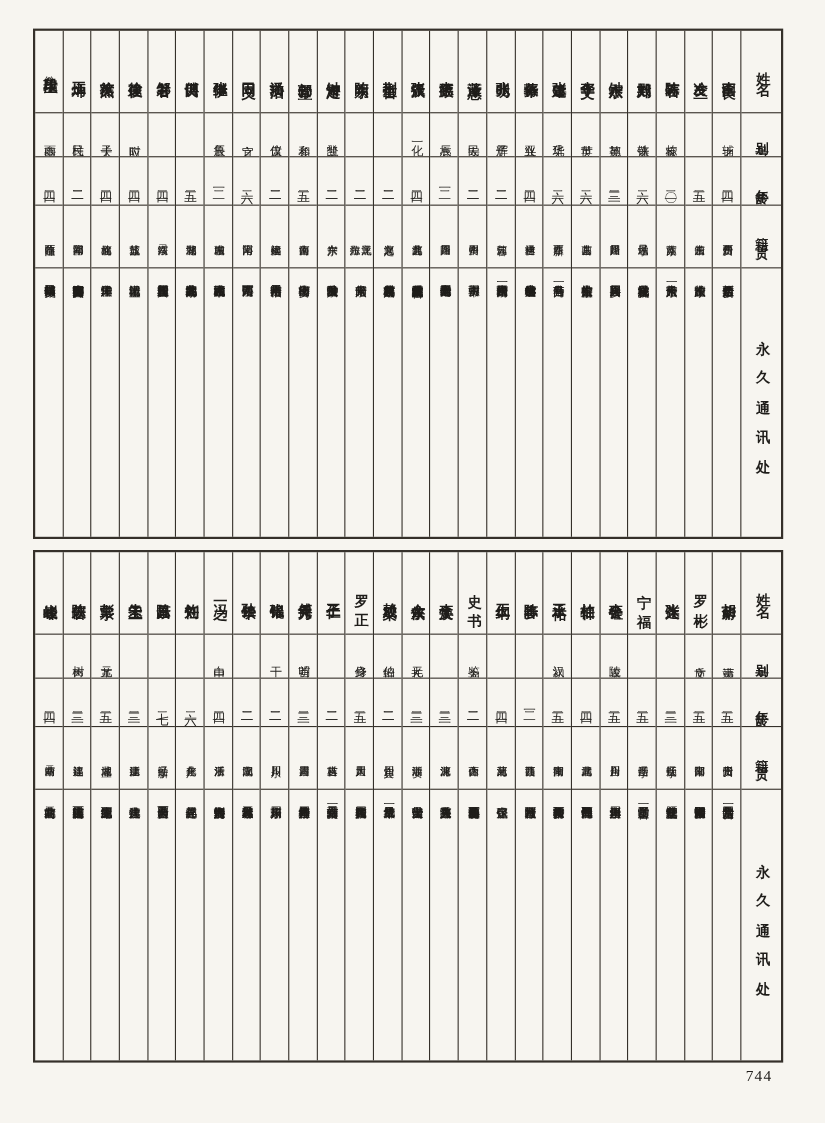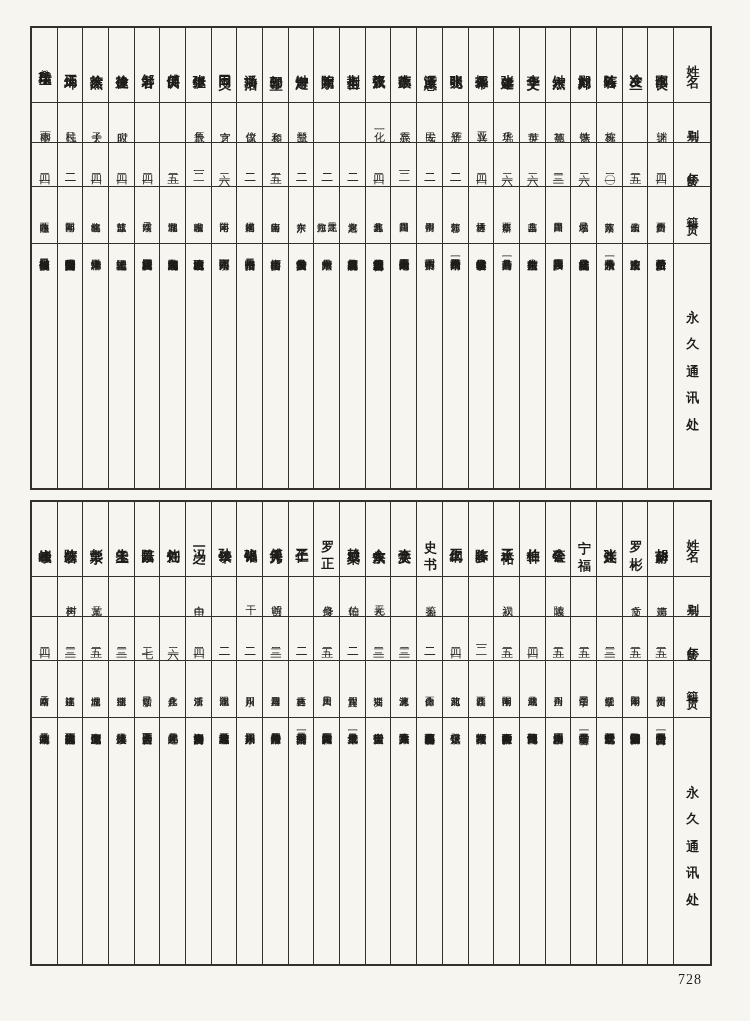--- a/index.html
+++ b/index.html
@@ -553,14 +553,14 @@
       <div class="col">
         <div class="cell c-name">
           <span>崔峻峰</span>
         </div>
         <div class="cell c-alias"></div>
         <div class="cell c-age">二四</div>
         <div class="cell c-native">云南曲靖</div>
         <div class="cell c-address">云南曲靖县北街</div>
       </div>
     </div>
-  <div class="page-number">728</div>
+  <div class="page-number">744</div>
 </div>
 
 </body></html>

